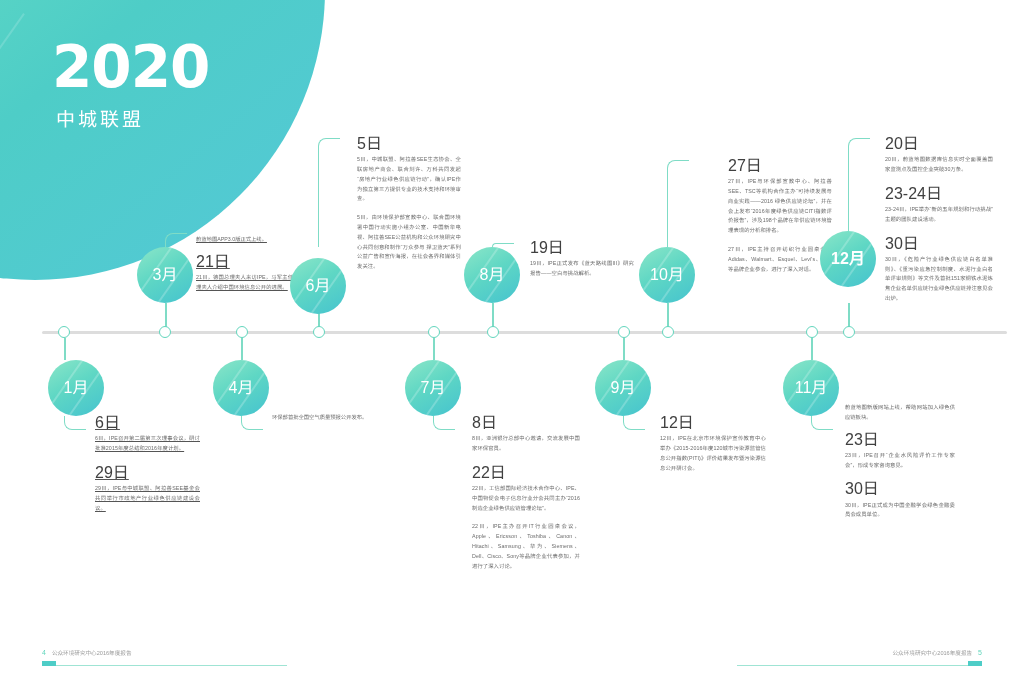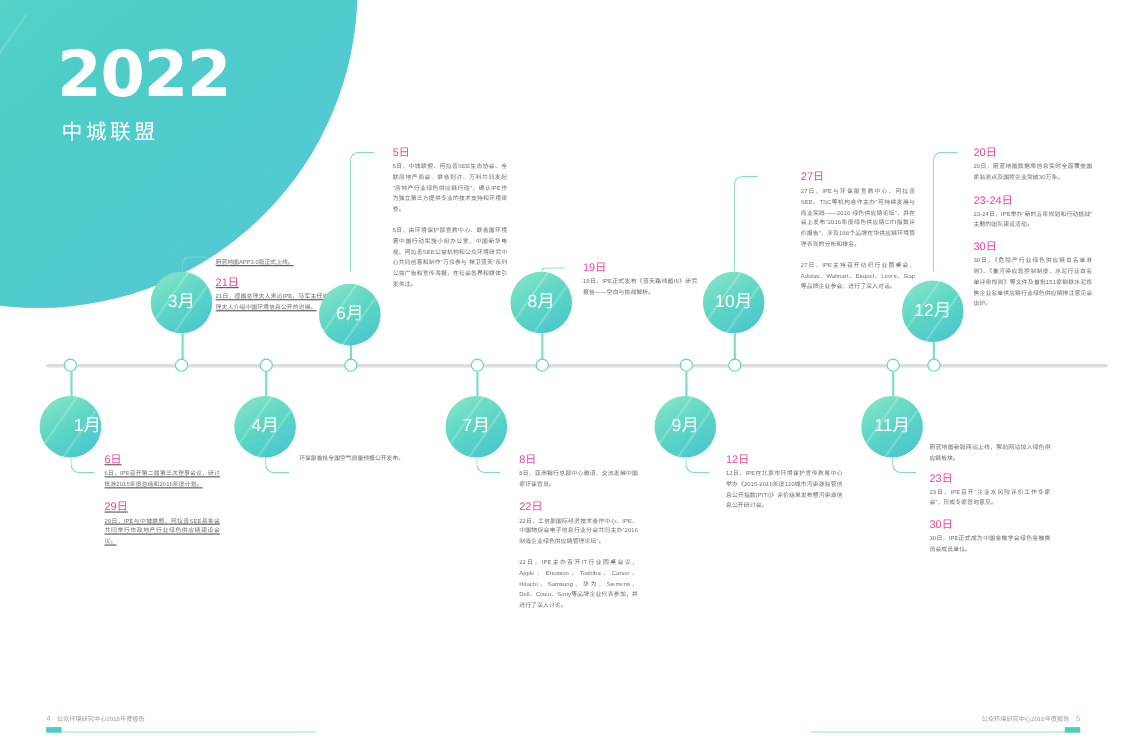--- a/index.html
+++ b/index.html
@@ -111,22 +111,22 @@
     border-width: 0;
     z-index: 1;
   }
 
   
   .entry-col {
     position: absolute;
     z-index: 2;
   }
   .entry-date {
-    font-size: 10px;
-    color: #ec4899;
+    font-size: 16px;
+    color: #404040;
     margin: 0 0 2px 0;
     line-height: 1.2;
     font-weight: normal;
   }
   .entry-body {
     font-size: 5.3px;
     line-height: 1.85;
     color: #6b6b6b;
     margin: 0 0 9px 0;
     text-align: justify;
@@ -171,21 +171,21 @@
 </head>
 <body>
 
 <div id="header-shape">
 
   <div class="streak" style="left:235px; top:300px; height:150px;"></div>
   <div class="streak" style="left:300px; top:120px; height:210px;"></div>
 </div>
 
 <div id="header-title-wrap">
-  <div id="year-text">2022</div>
+  <div id="year-text">2020</div>
   <div id="subtitle-text">中城联盟</div>
 </div>
 
 <div id="axis-line"></div>
 
 <div class="axis-node" style="left:58px;"></div>
 <div class="axis-node" style="left:159px;"></div>
 <div class="axis-node" style="left:236px;"></div>
 <div class="axis-node" style="left:313px;"></div>
 <div class="axis-node" style="left:428px;"></div>
@@ -199,21 +199,21 @@
 <div class="stem" style="left:165px; top:303px; height:28px;"></div>
 <div class="stem" style="left:241px; top:338px; height:22px;"></div>
 <div class="stem" style="left:318px; top:303px; height:28px;"></div>
 <div class="stem" style="left:433px; top:338px; height:22px;"></div>
 <div class="stem" style="left:492px; top:303px; height:28px;"></div>
 <div class="stem" style="left:623px; top:338px; height:22px;"></div>
 <div class="stem" style="left:667px; top:303px; height:28px;"></div>
 <div class="stem" style="left:811px; top:338px; height:22px;"></div>
 <div class="stem" style="left:848px; top:303px; height:28px;"></div>
 
-<div class="month-circle" style="left:36px; top:360px;text-align:right;">
+<div class="month-circle" style="left:48px; top:360px;">
   <span class="mc-streak" style="left:14px; top:-12px;"></span>
   <span class="mc-streak" style="left:34px; top:-4px;"></span>
   <span class="mc-label">1月</span>
 </div>
 <div class="month-circle" style="left:137px; top:247px;">
   <span class="mc-streak" style="left:14px; top:-12px;"></span>
   <span class="mc-streak" style="left:34px; top:-4px;"></span>
   <span class="mc-label">3月</span>
 </div>
 <div class="month-circle" style="left:213px; top:360px;">
@@ -244,21 +244,21 @@
 <div class="month-circle" style="left:639px; top:247px;">
   <span class="mc-streak" style="left:14px; top:-12px;"></span>
   <span class="mc-streak" style="left:34px; top:-4px;"></span>
   <span class="mc-label">10月</span>
 </div>
 <div class="month-circle" style="left:783px; top:360px;">
   <span class="mc-streak" style="left:14px; top:-12px;"></span>
   <span class="mc-streak" style="left:34px; top:-4px;"></span>
   <span class="mc-label">11月</span>
 </div>
-<div class="month-circle" style="left:820px; top:255px;">
+<div class="month-circle" style="left:820px; top:231px;font-weight:bold;">
   <span class="mc-streak" style="left:14px; top:-12px;"></span>
   <span class="mc-streak" style="left:34px; top:-4px;"></span>
   <span class="mc-label">12月</span>
 </div>
 
 <div class="elbow" style="left:64px; top:416px; width:22px; height:14px; border-left-width:1.6px; border-bottom-width:1.6px; border-bottom-left-radius:8px;"></div>
 
 <div class="elbow" style="left:165px; top:233px; width:22px; height:14px; border-left-width:1.6px; border-top-width:1.6px; border-top-left-radius:8px;"></div>
 
 <div class="elbow" style="left:241px; top:416px; width:22px; height:14px; border-left-width:1.6px; border-bottom-width:1.6px; border-bottom-left-radius:8px;"></div>

